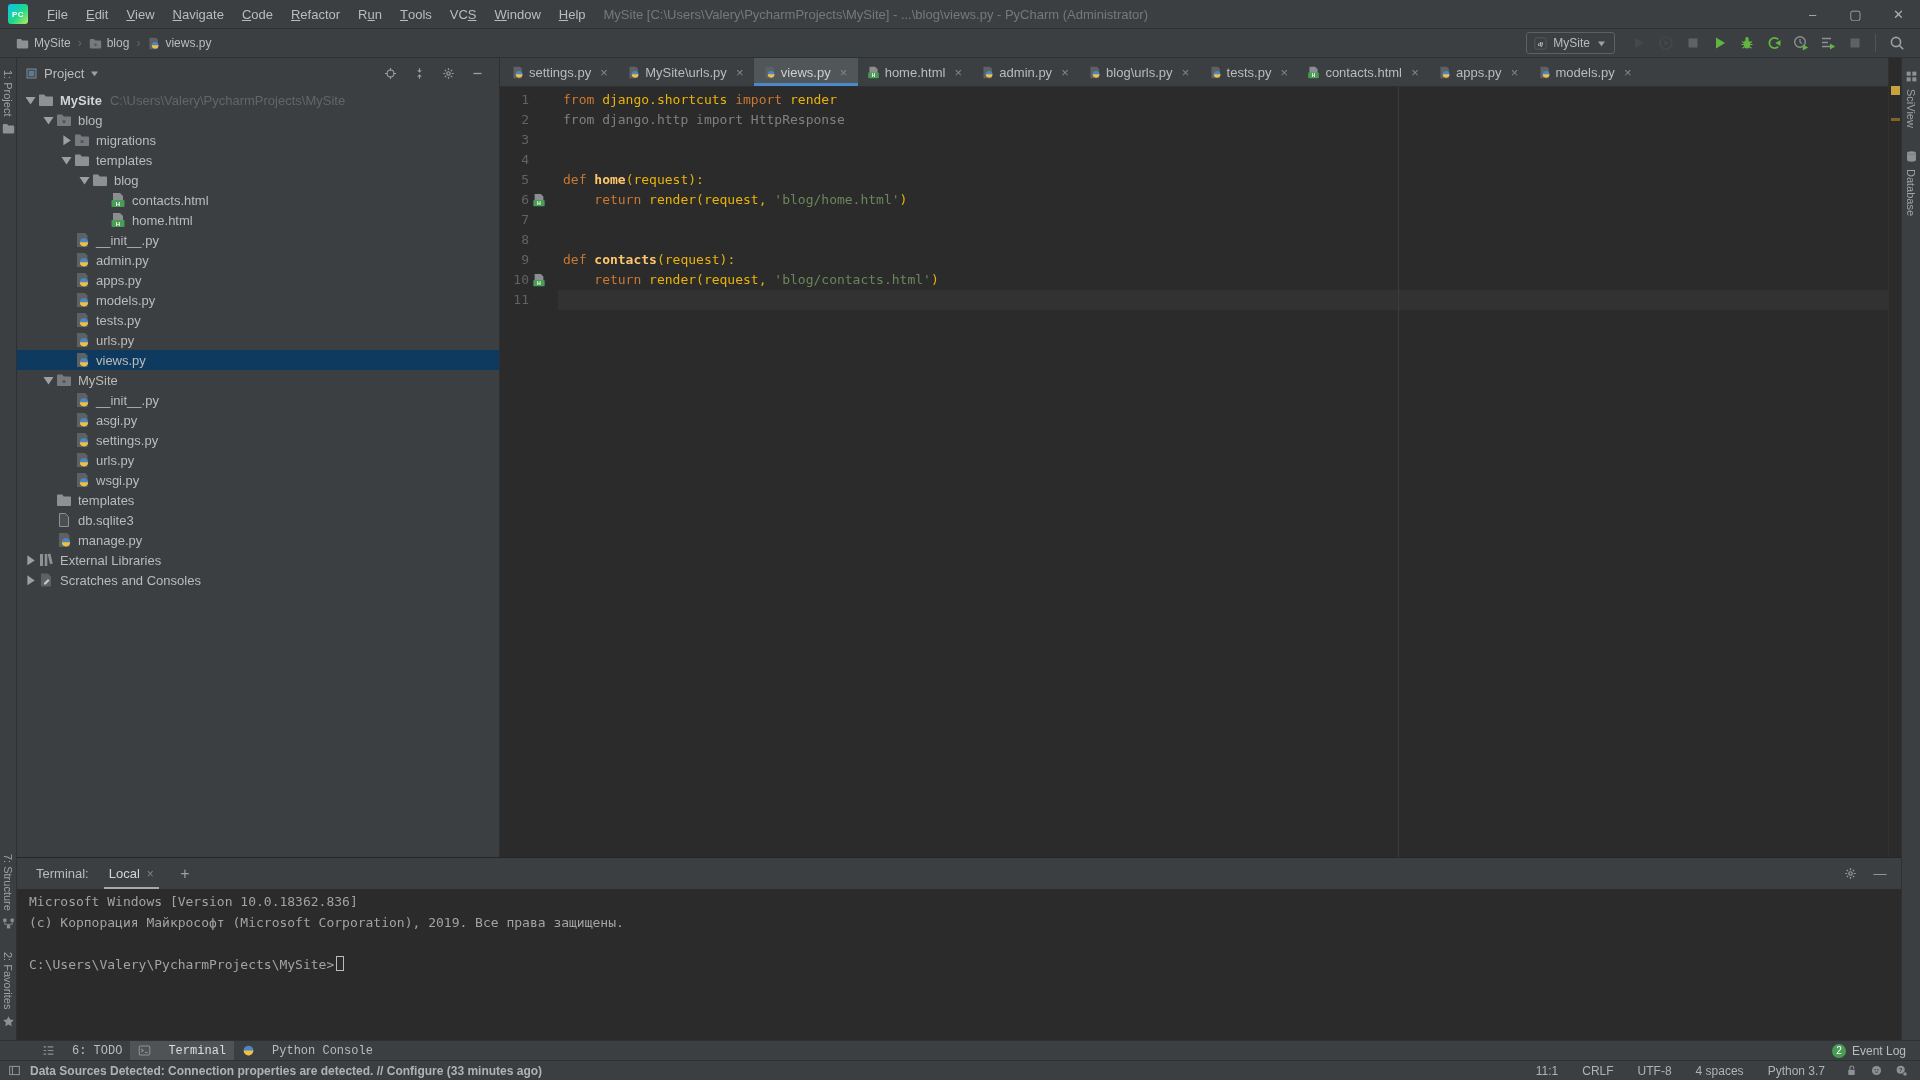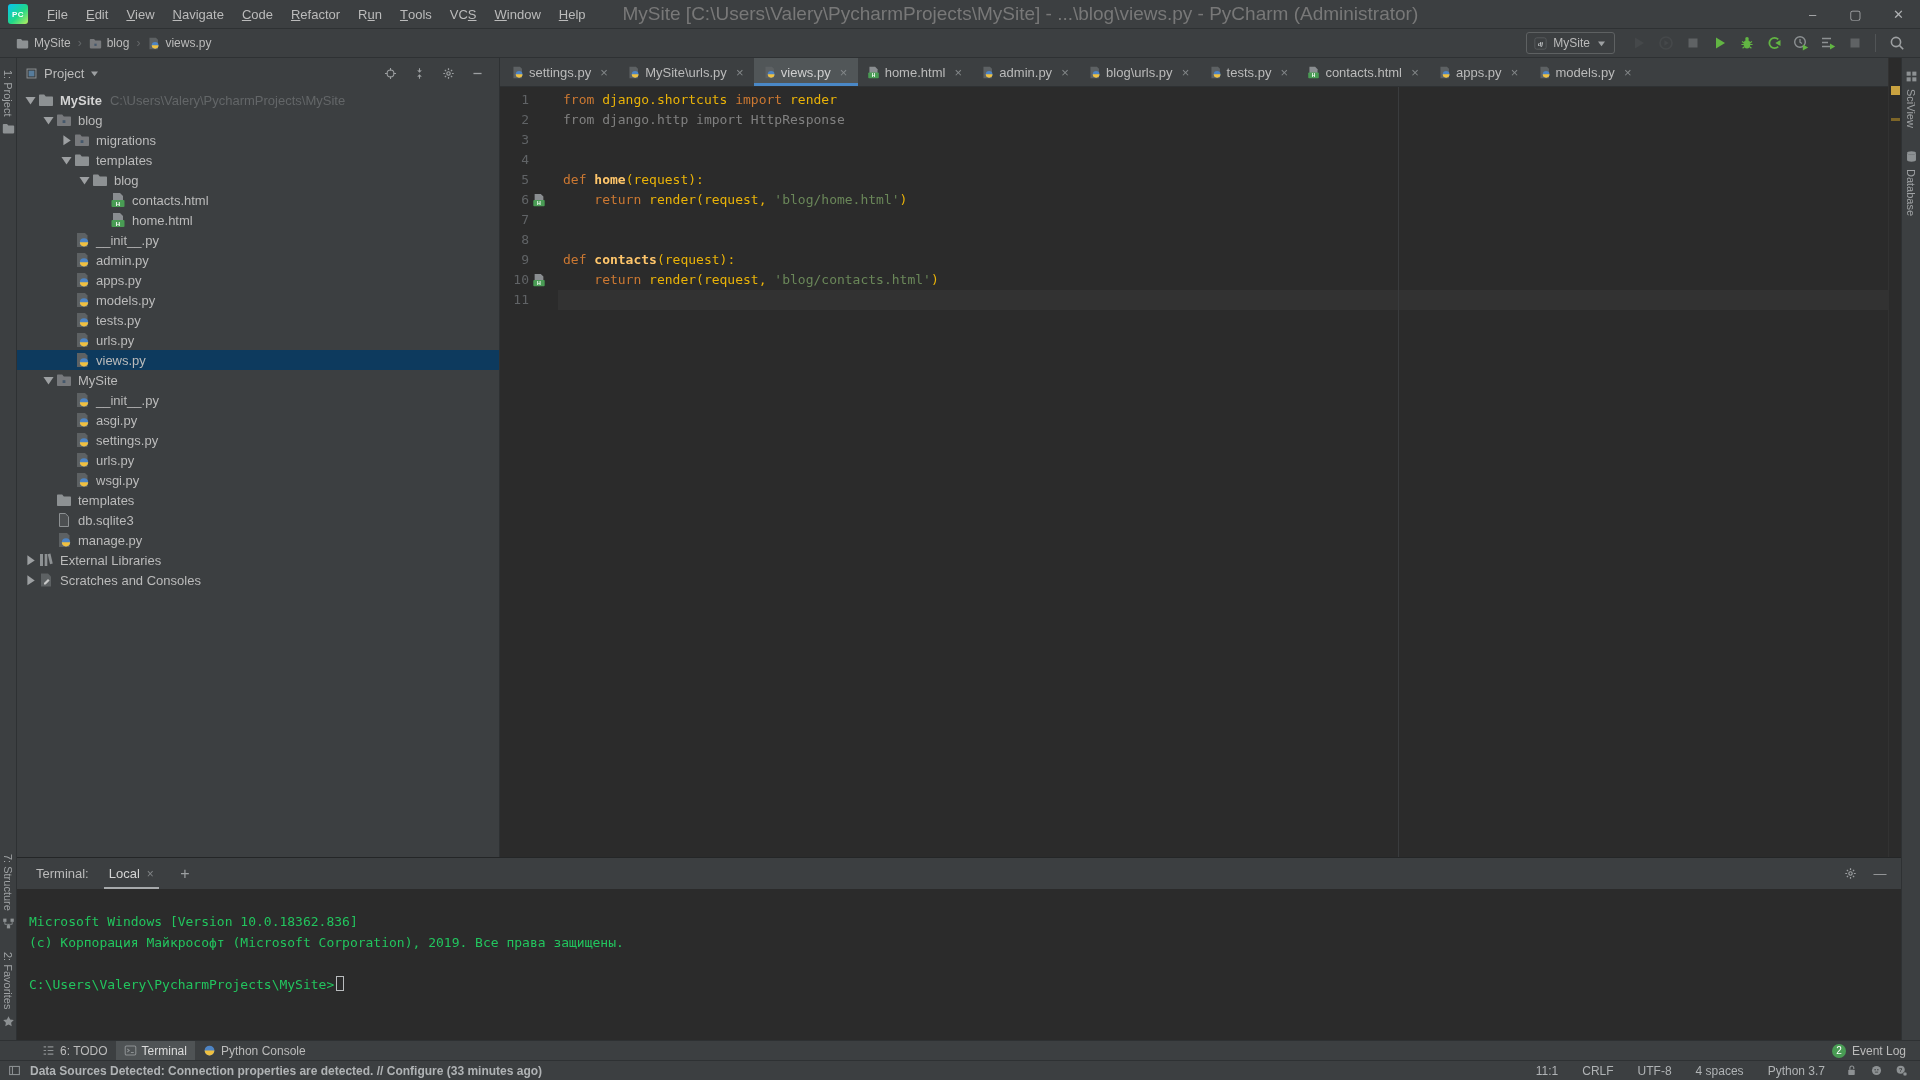--- a/index.html
+++ b/index.html
@@ -17,21 +17,21 @@
   u { text-decoration:underline; }
 
   
   .titlebar { height:29px; flex:none; display:flex; align-items:center; background:#3c3f41; border-bottom:1px solid #2e3133; }
   .logo { width:20px; height:20px; margin:0 10px 0 8px; border-radius:3px; flex:none;
           background:linear-gradient(135deg,#07c3f2 0%,#21d789 55%,#fcf84a 120%);
           display:flex; align-items:center; justify-content:center;
           font-size:8px; font-weight:bold; color:#fff; letter-spacing:.5px; }
   .menubar { display:flex; height:100%; }
   .menu-item { padding:0 9px; display:flex; align-items:center; font-size:13px; color:#bbbbbb; cursor:default; }
-  .win-title { margin-left:28px; color:#787878; font-size:19px; white-space:nowrap; overflow:hidden; }
+  .win-title { margin-left:9px; color:#787878; font-size:13px; white-space:nowrap; overflow:hidden; }
   .win-controls { display:flex; height:100%; }
   .win-btn { width:43px; height:100%; display:flex; align-items:center; justify-content:center; color:#afb1b3; font-size:13px; }
 
   
   .toolbar { height:29px; flex:none; display:flex; align-items:center; border-bottom:1px solid #2e3133; padding:0 10px 0 16px; }
   .crumbs { display:flex; align-items:center; }
   .crumb { display:flex; align-items:center; gap:5px; font-size:12px; color:#bbbbbb; }
   .crumb-sep { color:#636668; margin:0 7px; font-size:12px; }
   .run-combo { display:flex; align-items:center; gap:6px; height:22px; padding:0 7px; border:1px solid #5e6162; border-radius:3px; margin-right:10px; font-size:12px; }
   .tb-actions { display:flex; align-items:center; }
@@ -87,26 +87,26 @@
   .error-stripe { width:13px; flex:none; background:#2b2b2b; border-left:1px solid #323232; position:relative; }
   .es-mark { position:absolute; left:2px; width:9px; }
 
   
   .terminal { height:183px; flex:none; border-top:1px solid #242627; display:flex; flex-direction:column; background:#2b2b2b;justify-content:space-between; }
   .term-header { height:31px; flex:none; background:#3c3f41; display:flex; align-items:center; padding:0 10px 0 19px; font-size:13px; color:#bbbbbb; }
   .term-tab { margin-left:15px; height:100%; display:flex; align-items:center; gap:7px; padding:0 5px; box-shadow:inset 0 -2px 0 #a7aaac; color:#d4d4d4; }
   .term-tab .close { color:#808486; font-size:12px; }
   .term-plus { margin-left:16px; font-size:16px; color:#9da0a2; width:20px; text-align:center; }
   .term-hbtn { width:22px; height:22px; display:flex; align-items:center; justify-content:center; color:#9da0a2; margin-left:8px; }
-  .term-body { flex:1; font-family:"DejaVu Sans Mono", monospace; font-size:13px; line-height:21px; color:#22c55e; padding:22px 0 0 12px; white-space:pre; }
+  .term-body { flex:1; font-family:"DejaVu Sans Mono", monospace; font-size:13px; line-height:21px; color:#a3a3a3; padding:2px 0 0 12px; white-space:pre; }
   .term-cursor { display:inline-block; width:8px; height:15px; border:1px solid #b9bcbe; vertical-align:-2px; margin-left:2px; }
 
   
   .bottom-bar { height:20px; flex:none; background:#3c3f41; border-top:1px solid #2e3133; display:flex; align-items:stretch; font-size:12px; color:#bbbbbb; padding:0 10px 0 34px; }
-  .bb-btn { display:flex; align-items:center; gap:5px; padding:0 8px; cursor:default; }
+  .bb-btn { display:flex; align-items:center; gap:17px; padding:0 8px; cursor:default;font-family:Liberation Mono, monospace; }
   .bb-btn.active { background:#4f5355; color:#dcdcdc; }
   .event-log { display:flex; align-items:center; gap:6px; padding-right:4px; }
   .badge { width:14px; height:14px; border-radius:50%; background:#499c54; color:#fff; font-size:10px; display:flex; align-items:center; justify-content:center; }
 
   .status-bar { height:20px; flex:none; background:#3c3f41; border-top:1px solid #2e3133; display:flex; align-items:center; font-size:12px; color:#b0b3b5; padding:0 12px 0 8px; }
   .sb-msg { margin-left:9px; white-space:nowrap;font-weight:bold; }
   .sb-items { display:flex; gap:24px; margin-right:20px; }
   .sb-item { cursor:default; }
   .sb-icons { display:flex; gap:12px; align-items:center; }
 </style>

